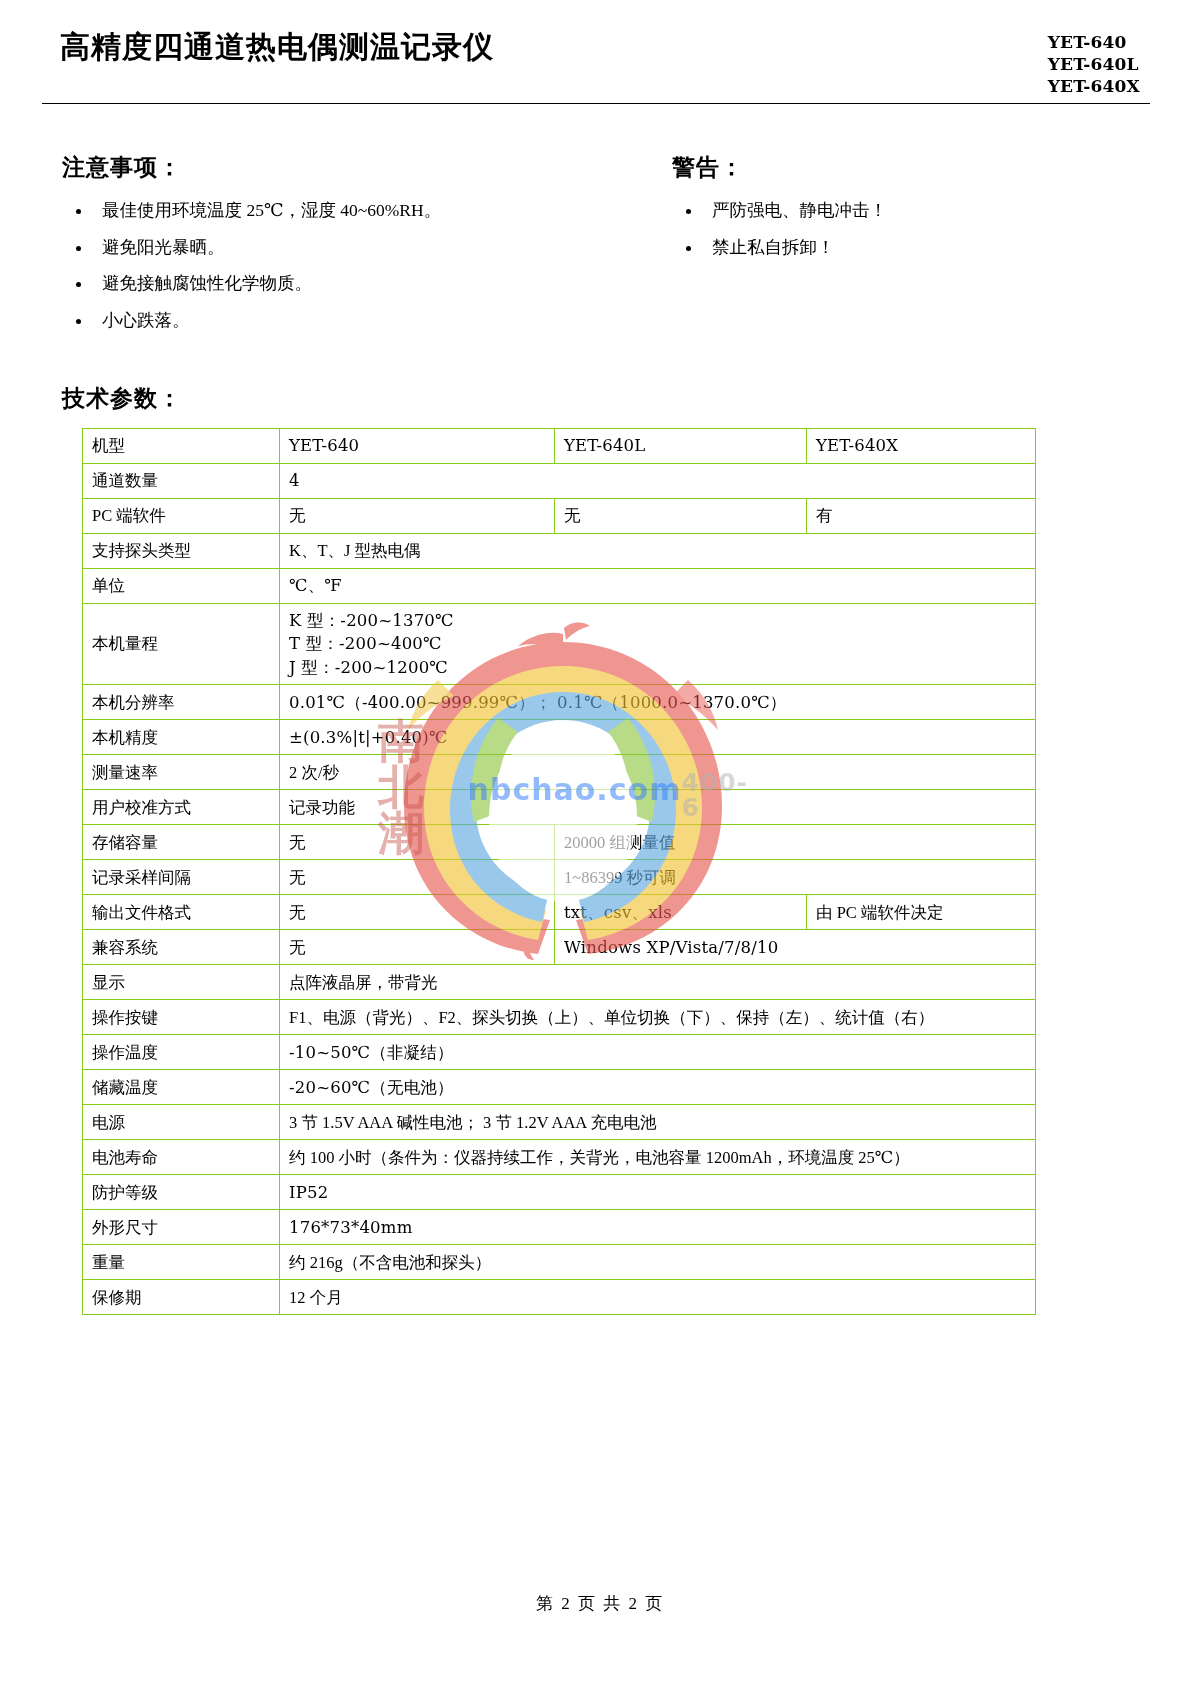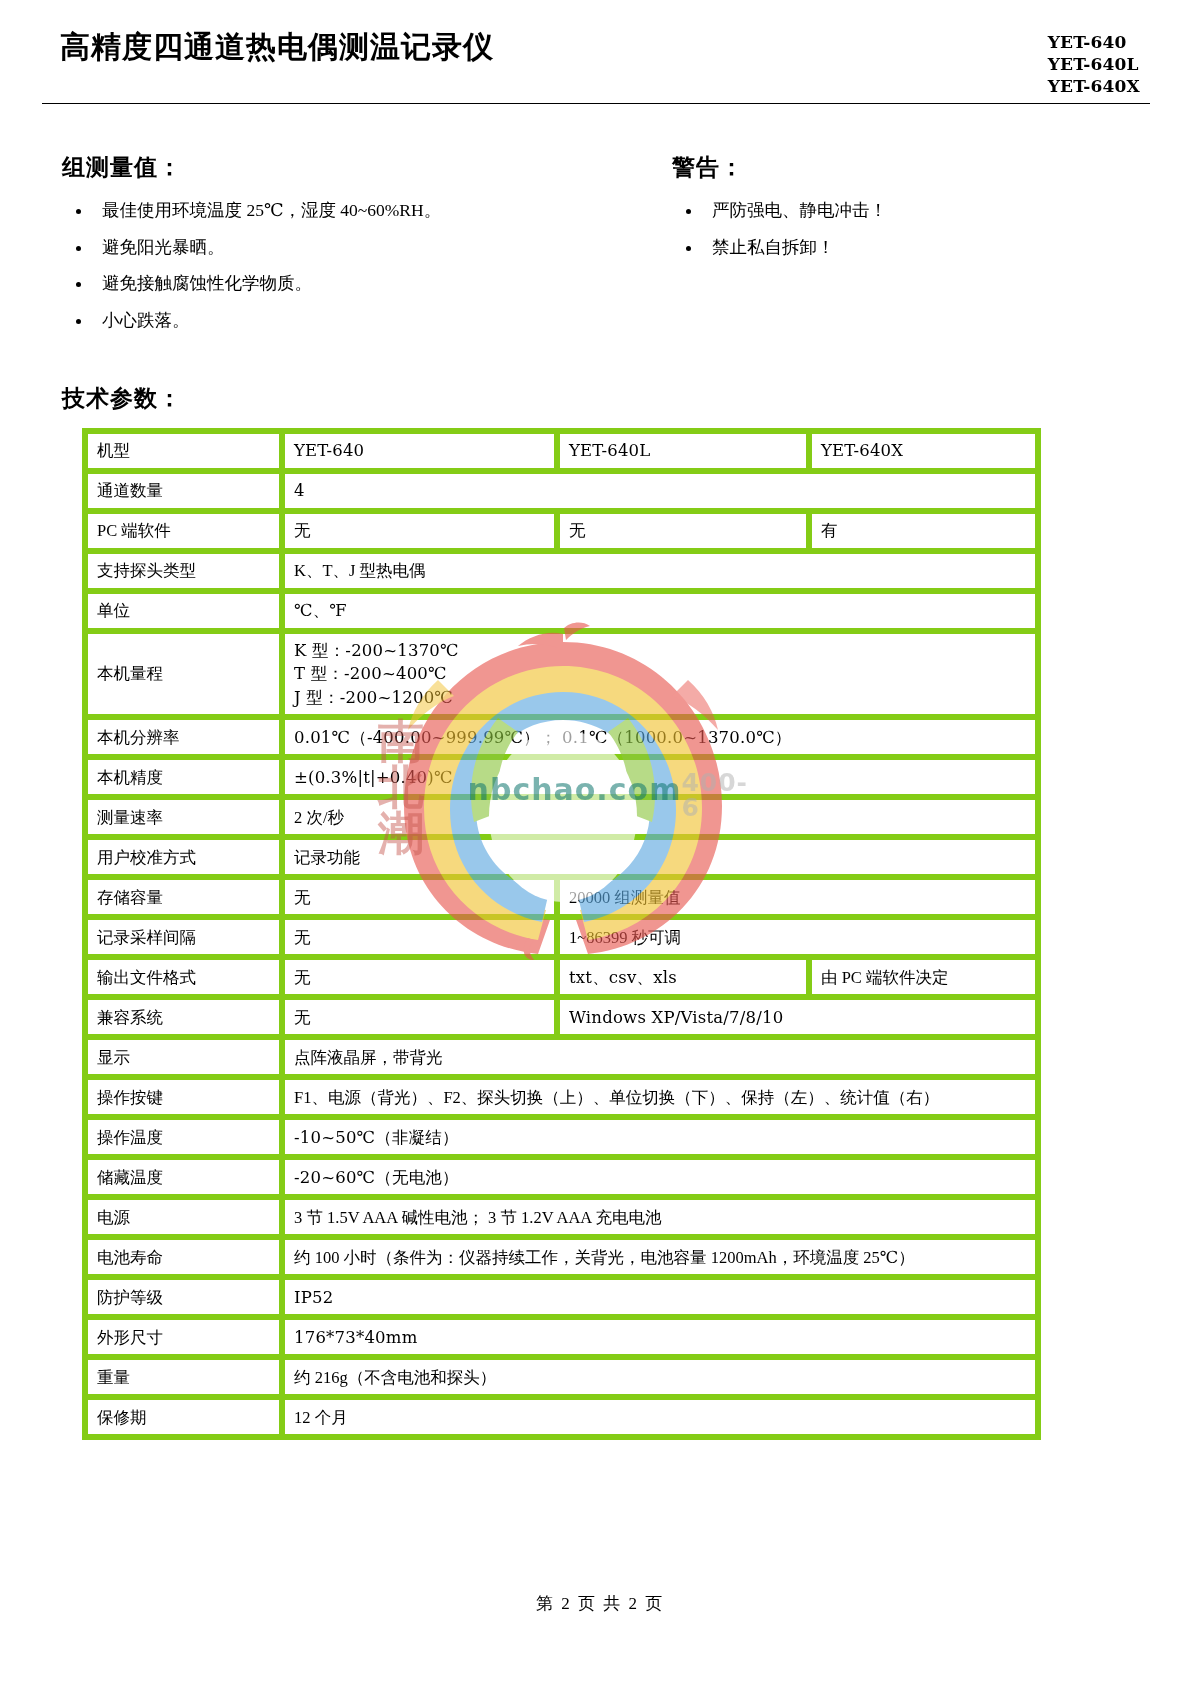--- a/index.html
+++ b/index.html
@@ -59,21 +59,21 @@
   .tbl-wrap { position:absolute; left:82px; top:428px; width:953px; }
   table.spec {
     border-collapse:collapse; width:953px; table-layout:fixed;
     background:transparent;
   }
   table.spec col.c1 { width:197px; }
   table.spec col.c2 { width:275px; }
   table.spec col.c3 { width:252px; }
   table.spec col.c4 { width:229px; }
   table.spec td {
-    border:6px solid #84cc16;
+    border:1px solid #84cc16;
     padding:5px 9px;
     font-size:16.5px;
     line-height:1.42;
     vertical-align:middle;
     height:24px;
     background:transparent;
   }
   td.lbl { white-space:nowrap; }
   td.mono {
     font-family:"DejaVu Serif","Liberation Serif",serif;
@@ -100,21 +100,21 @@
     position:absolute; left:0; top:0; width:370px; height:340px;
     display:flex; align-items:center;
     justify-content:center; pointer-events:none;
   }
   .wm-cn {
     font-size:46px; font-weight:bold; color:#c4544c; opacity:0.45;
     letter-spacing:10px; line-height:1; margin-bottom:4px;
   }
   .wm-en {
     font-family:"DejaVu Sans","Liberation Sans",sans-serif;
-    font-size:30px; font-weight:bold; color:#0f766e; opacity:0.55;
+    font-size:30px; font-weight:bold; color:#3b82f6; opacity:0.55;
     letter-spacing:1px; line-height:1;
   }
   .wm-tel {
     font-family:"DejaVu Sans","Liberation Sans",sans-serif;
     font-size:25px; font-weight:bold; color:#b0b0b0; opacity:0.5;
     letter-spacing:1px; line-height:1; margin-top:10px;
   }
 </style>
 </head>
 <body>
@@ -125,21 +125,21 @@
     <div class="doc-title">高精度四通道热电偶测温记录仪</div>
     <div class="model-list">
       <div>YET-640</div>
       <div>YET-640L</div>
       <div>YET-640X</div>
     </div>
   </div>
   <div class="header-rule"></div>
 
   <div class="sec-notice">
-    <div class="sec-head">组测量值：</div>
+    <div class="sec-head">注意事项：</div>
     <ul class="bullets">
       <li>最佳使用环境温度 25℃，湿度 40~60%RH。</li>
       <li>避免阳光暴晒。</li>
       <li>避免接触腐蚀性化学物质。</li>
       <li>小心跌落。</li>
     </ul>
   </div>
 
   <div class="sec-warn">
     <div class="sec-head">警告：</div>

